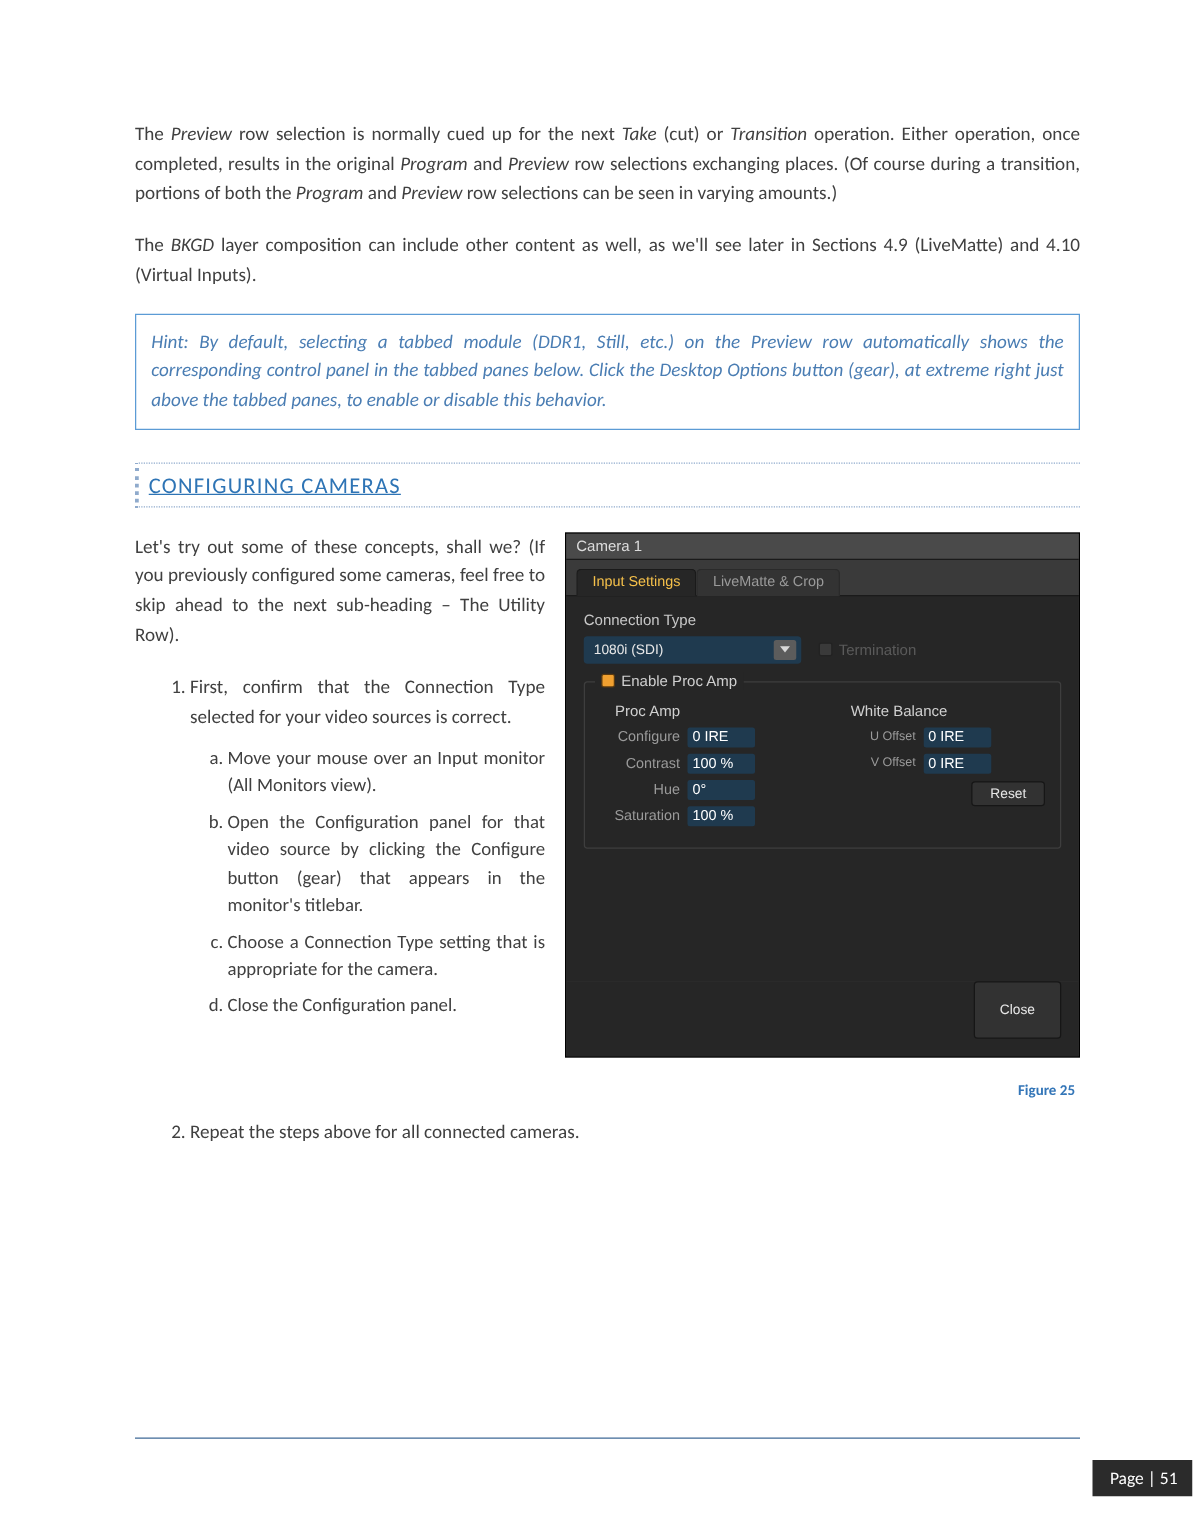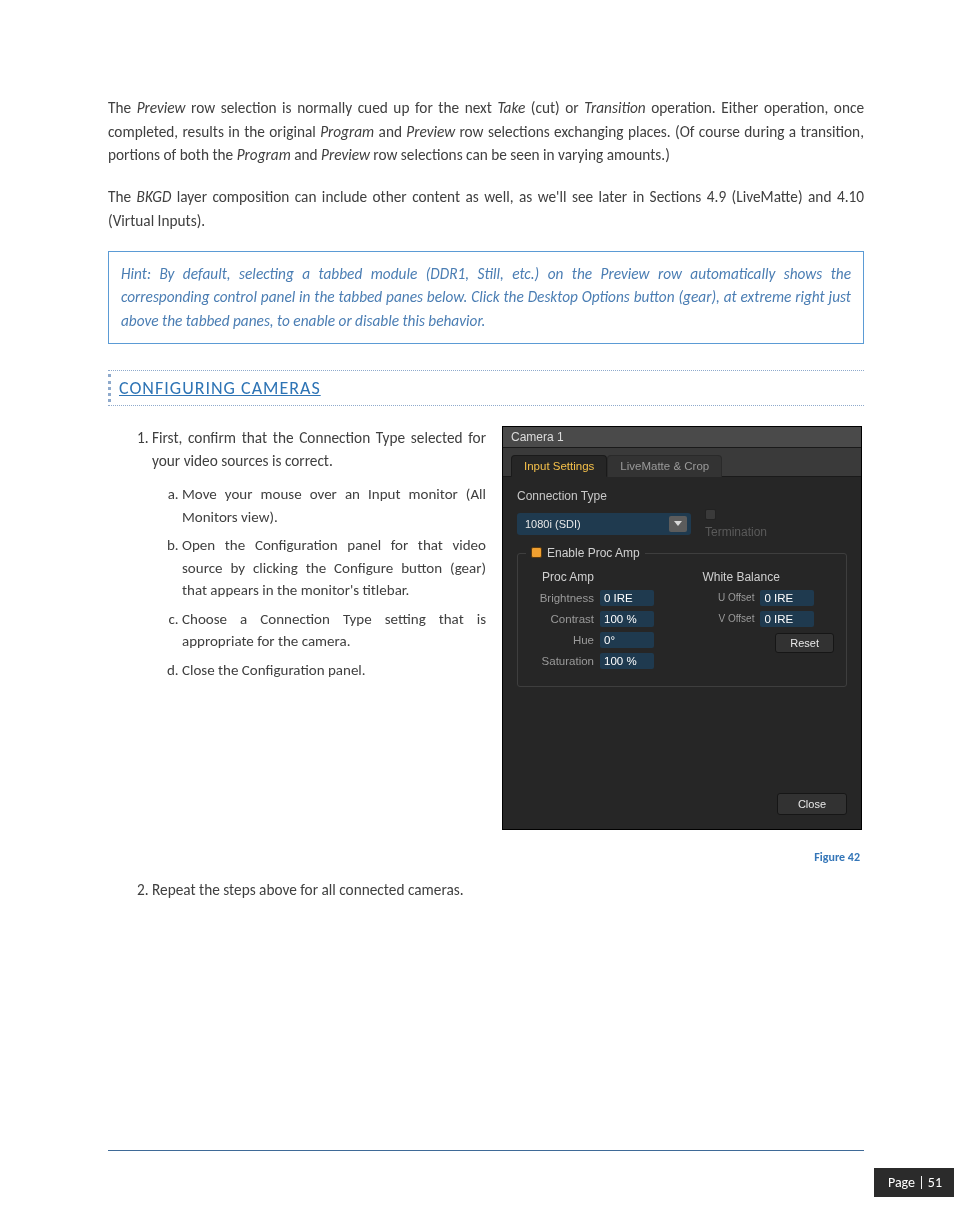--- a/index.html
+++ b/index.html
@@ -73,21 +73,21 @@
   ol.alpha {
     list-style: lower-alpha;
     padding-left: 30px;
     margin-top: 10px;
     font-size: 15px;
   }
   ol.alpha > li { margin-bottom: 6px; text-align: justify; line-height: 1.5; }
 
   
   .camera-dialog {
-    width: 360px;
+    width: 412px;
     border: 1px solid #000;
     background: #404040;
     font-family: "Segoe UI", Arial, sans-serif;
     color: #d0d0d0;
     font-size: 12px;
   }
   .cd-title {
     background: #4a4a4a;
     padding: 3px 8px;
     font-size: 12px;
@@ -157,25 +157,24 @@
     justify-content: center;
   }
   .tri-down {
     width: 0; height: 0;
     border-left: 4px solid transparent;
     border-right: 4px solid transparent;
     border-top: 5px solid #d8d8d8;
   }
   .cd-term {
     display: flex;
-    align-items: flex-start;
+    align-items: center;
     gap: 5px;
     color: #5a5a5a;
     font-size: 12px;
-    flex-direction: column;
   }
   .chk {
     width: 11px; height: 11px;
     background: #3a3a3a;
     border: 1px solid #222;
     border-radius: 2px;
     display: inline-block;
   }
   .cd-group {
     border: 1px solid #3e3e3e;
@@ -307,20 +306,21 @@
   </div>
 
   <div class="section-heading-wrap">
     <div class="section-left-bar">
       <div class="section-heading">CONFIGURING CAMERAS</div>
     </div>
   </div>
 
   <div class="two-col">
     <div class="col-left">
+      <p class="intro-para">Let's try out some of these concepts, shall we? (If you previously configured some cameras, feel free to skip ahead to the next sub-heading – The Utility Row).</p>
 
       <ol class="num">
         <li>
           <span>First, confirm that the <span class="it">Connection Type</span> selected for your video sources is correct.</span>
           <ol class="alpha">
             <li>Move your mouse over an <span class="it">Input</span> monitor (<span class="it">All Monitors</span> view).</li>
             <li>Open the <span class="it">Configuration</span> panel for that video source by clicking the <span class="it">Configure button</span> (gear) that appears in the monitor's titlebar.</li>
             <li>Choose a <span class="it">Connection Type</span> setting that is appropriate for the camera.</li>
             <li>Close the <span class="it">Configuration</span> panel.</li>
           </ol>
@@ -352,21 +352,21 @@
 
           <div class="cd-group">
             <div class="cd-group-legend">
               <span class="chk-on"></span>
               <span>Enable Proc Amp</span>
             </div>
             <div class="cd-columns">
               <div class="cd-colA">
                 <div class="cd-h">Proc Amp</div>
                 <div class="cd-field">
-                  <span class="lab">Brightness</span>
+                  <span class="lab">Configure</span>
                   <span class="val">0 IRE</span>
                 </div>
                 <div class="cd-field">
                   <span class="lab">Contrast</span>
                   <span class="val">100 %</span>
                 </div>
                 <div class="cd-field">
                   <span class="lab">Hue</span>
                   <span class="val">0°</span>
                 </div>
@@ -388,25 +388,25 @@
                 <div class="cd-reset">
                   <button class="btn-dark">Reset</button>
                 </div>
               </div>
             </div>
           </div>
 
           <div class="cd-spacer"></div>
         </div>
         <div class="cd-footer">
-          <button class="btn-dark" style="padding:4px 20px">Close</button>
+          <button class="btn-dark" style="padding:16px 20px">Close</button>
         </div>
       </div>
 
-      <div class="caption">Figure 42</div>
+      <div class="caption">Figure 25</div>
     </div>
   </div>
 
   <div class="second-list-wrap">
     <ol class="num" start="2">
       <li>Repeat the steps above for all connected cameras.</li>
     </ol>
   </div>
 
 </div>

